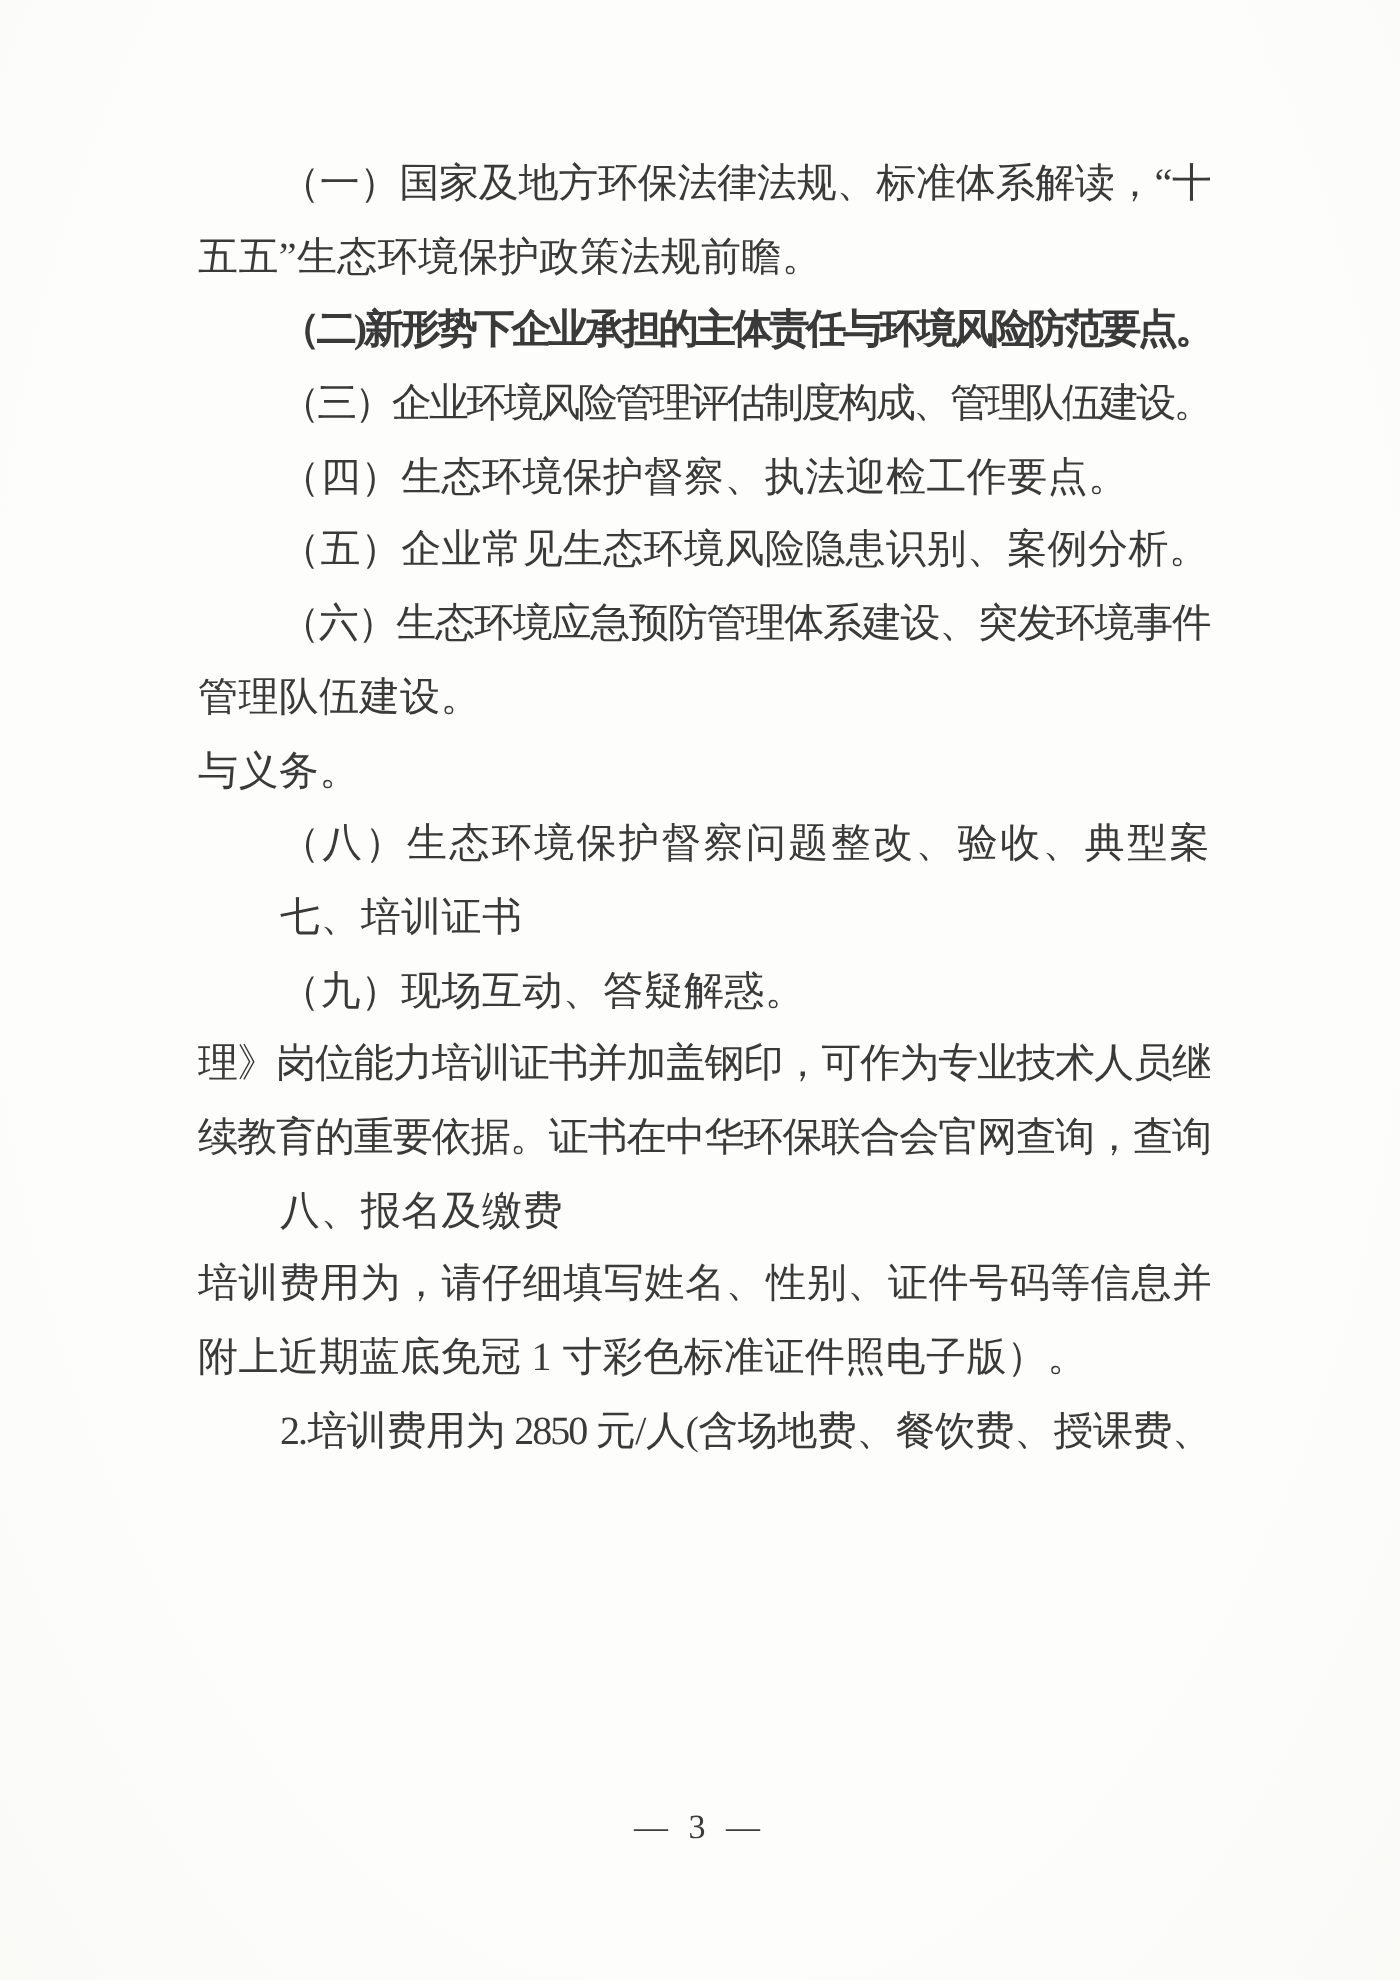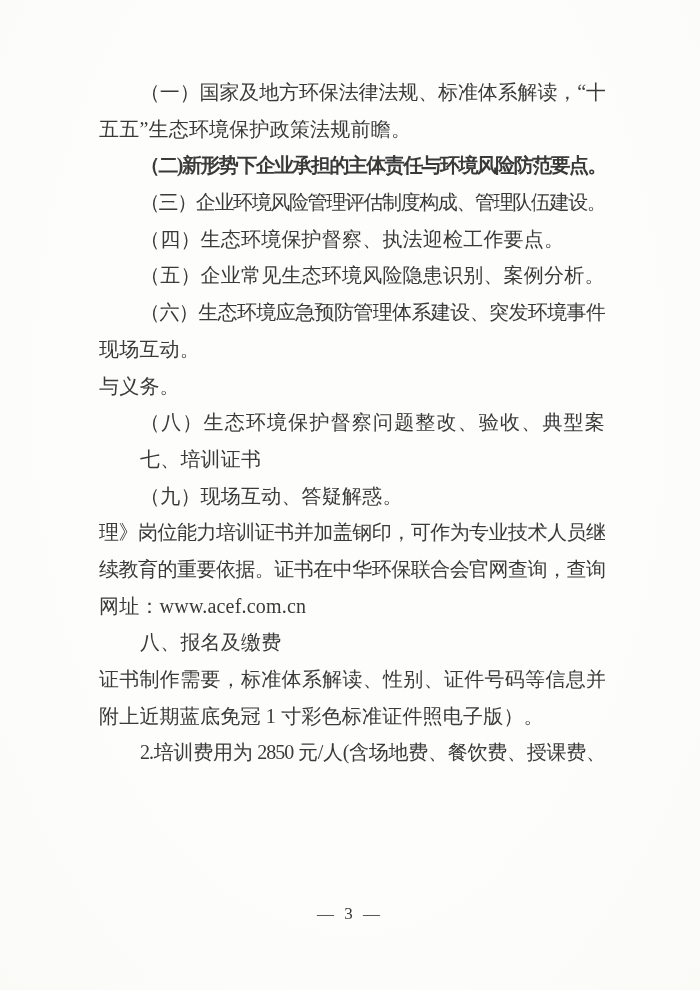--- a/index.html
+++ b/index.html
@@ -63,29 +63,28 @@
 <div class="page">
 
   <div class="content">
     <div class="line ind j t1">（一）国家及地方环保法律法规、标准体系解读，“十</div>
     <div class="line">五五”生态环境保护政策法规前瞻。</div>
     <div class="line ind j t3">（二)新形势下企业承担的主体责任与环境风险防范要点。</div>
     <div class="line ind j t2">（三）企业环境风险管理评估制度构成、管理队伍建设。</div>
     <div class="line ind">（四）生态环境保护督察、执法迎检工作要点。</div>
     <div class="line ind">（五）企业常见生态环境风险隐患识别、案例分析。</div>
     <div class="line ind j t1">（六）生态环境应急预防管理体系建设、突发环境事件</div>
-    <div class="line">现场互动。</div>
+    <div class="line">管理队伍建设。</div>
     <div class="line">与义务。</div>
     <div class="line ind j">（八）生态环境保护督察问题整改、验收、典型案例。</div>
     <div class="line ind">七、培训证书</div>
     <div class="line ind">（九）现场互动、答疑解惑。</div>
     <div class="line j t1">理》岗位能力培训证书并加盖钢印，可作为专业技术人员继</div>
     <div class="line j t1">续教育的重要依据。证书在中华环保联合会官网查询，查询</div>
-    <div class="line">网址：www.acef.com.cn</div>
     <div class="line ind">八、报名及缴费</div>
-    <div class="line j t1">证书制作需要，标准体系解读、性别、证件号码等信息并</div>
+    <div class="line j t1">培训费用为，请仔细填写姓名、性别、证件号码等信息并</div>
     <div class="line">附上近期蓝底免冠 1 寸彩色标准证件照电子版）。</div>
     <div class="line ind j t1">2.培训费用为 2850 元/人(含场地费、餐饮费、授课费、</div>
   </div>
 
   <div class="footer">— 3 —</div>
 
 </div>
 
 </body></html>

